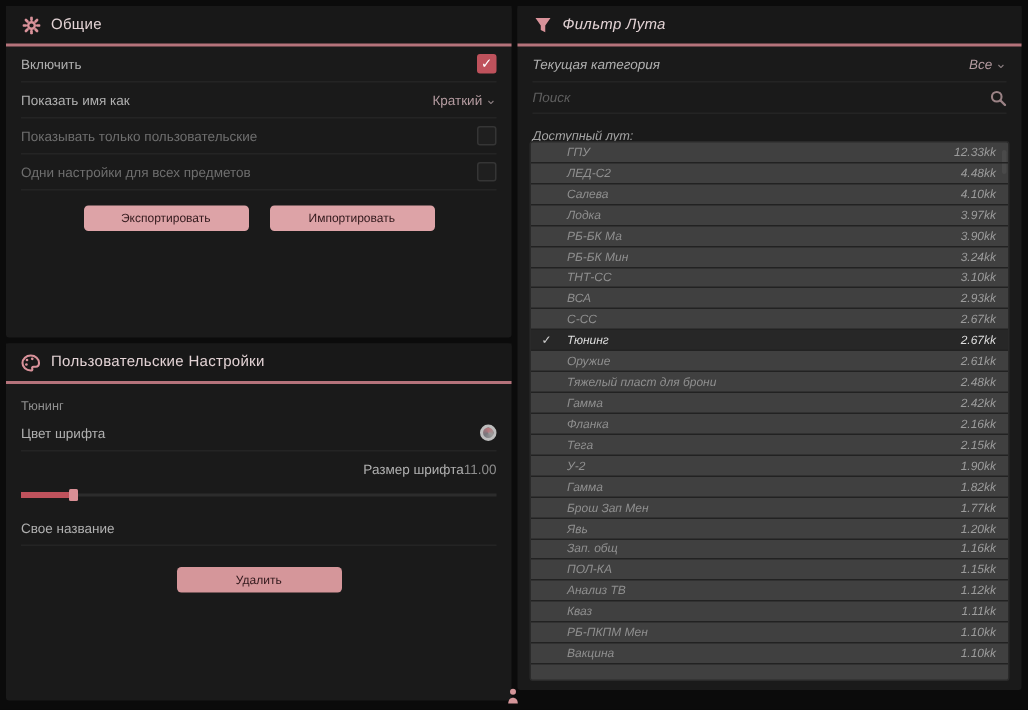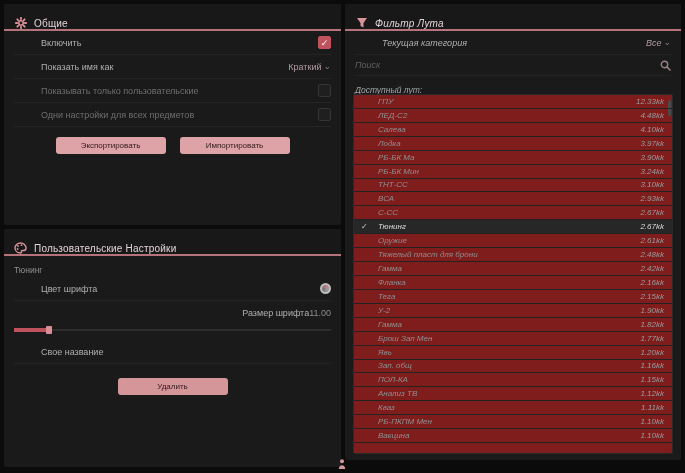--- a/index.html
+++ b/index.html
@@ -1,42 +1,42 @@
 <!DOCTYPE html>
 <html><head>
 <meta charset="utf-8">
 <style>
   html,body{margin:0;padding:0;background:#0b0b0b;}
   body{font-family:"Liberation Sans","DejaVu Sans",sans-serif;width:685px;height:473px;position:relative;overflow:hidden;color:#aaa;}
   .panel{position:absolute;background:#1a1a1a;border-radius:2px;}
   #panel-general{left:4px;top:4px;width:337px;height:221px;}
   #panel-custom{left:4px;top:229px;width:337px;height:238px;}
   #panel-loot{left:345px;top:4px;width:336px;height:456px;font-style:italic;}
-  .panel-header{height:25px;display:flex;align-items:flex-end;gap:7px;padding:0 10px;border-bottom:2px solid #b5737b;background:#181818;}
+  .panel-header{height:25px;display:flex;align-items:center;gap:7px;padding:0 10px;border-bottom:2px solid #b5737b;background:#181818;}
   .panel-title{font-size:10px;color:#e3d3d5;letter-spacing:.2px;}
   .hicon{width:13px;height:13px;display:inline-flex;align-items:center;justify-content:center;color:#d9929a;}
   .row{display:flex;align-items:center;justify-content:space-between;margin:0 10px;border-bottom:1px solid #242424;height:23px;font-size:9px;}
-  .lbl{color:#b0b0b0;margin-left:27px;}
+  .lbl{color:#b0b0b0;}
   .lbl.dim{color:#6e6e6e;}
   .val{color:#8d8d8d;}
   .checkbox{width:11px;height:11px;border:1px solid #353535;background:#1f1f1f;border-radius:2px;display:flex;align-items:center;justify-content:center;font-size:9px;color:#fff;}
   .checkbox.checked{background:#bf525c;border-color:#bf525c;}
   .dropdown{display:flex;align-items:center;gap:2px;color:#b49ba0;font-size:9px;}
   .chev{color:#8b7f81;font-size:9px;line-height:1;}
   .btn{background:#dda3a7;color:#32191c;font-size:8px;border:none;border-radius:3px;padding:4px 0;width:110px;text-align:center;font-family:inherit;cursor:pointer;}
   .btn-row{display:flex;justify-content:center;gap:14px;margin-top:10px;}
   .sub-label{font-size:8.5px;color:#8f8f8f;margin:9px 10px 2px 10px;}
   .slider-wrap{position:relative;height:8px;margin:2px 10px 4px 10px;}
   .slider-track{position:absolute;left:0;right:0;top:3px;height:2px;background:#2c2c2c;}
   .slider-fill{position:absolute;left:0;top:2px;height:4px;width:34px;background:#bf525c;}
   .slider-handle{position:absolute;left:32px;top:0;width:6px;height:8px;background:#d98f95;border-radius:1px;}
   .input-row{height:23px;display:flex;align-items:center;justify-content:space-between;margin:0 10px;border-bottom:1px solid #242424;font-size:9px;}
   .search-row{height:20px;display:flex;align-items:center;justify-content:space-between;margin:0 10px;border-bottom:1px solid #242424;}
   .placeholder{color:#5f5f5f;font-size:9px;}
-  .loot-list{position:absolute;left:8px;right:8px;top:90px;bottom:6px;border:1px solid #2a2a2a;border-radius:2px;background:#7f1d1d;overflow:hidden;}
+  .loot-list{position:absolute;left:8px;right:8px;top:90px;bottom:6px;border:1px solid #2a2a2a;border-radius:2px;background:#404040;overflow:hidden;}
   .loot-row{position:relative;display:flex;align-items:center;justify-content:space-between;height:12.93px;border-bottom:1px solid #222;padding:0 8px 0 24px;font-size:8px;}
   .loot-row .name{color:#8f8f8f;white-space:nowrap;}
   .loot-row .price{color:#9c9c9c;white-space:nowrap;}
   .loot-row.selected{background:#272727;}
   .loot-row.selected .name,.loot-row.selected .price{color:#dedede;}
   .loot-row .check{position:absolute;left:7px;color:#cfcfcf;font-size:8px;}
   .scroll-thumb{position:absolute;right:1px;top:5px;width:3px;height:16px;background:#4a4a4a;border-radius:2px;}
   .color-wheel{width:11px;height:11px;border-radius:50%;border:2px solid #bdbdbd;box-sizing:border-box;background:conic-gradient(#b7777d,#9b9b9b,#77777c,#b7777d);}
   svg{display:block;}
   #footer-icon{position:absolute;left:336px;top:458px;width:12px;height:12px;}

